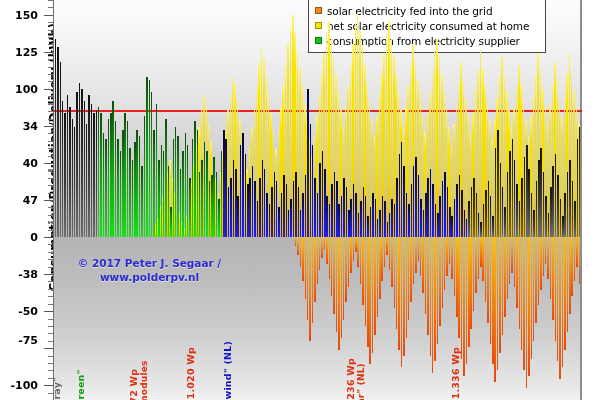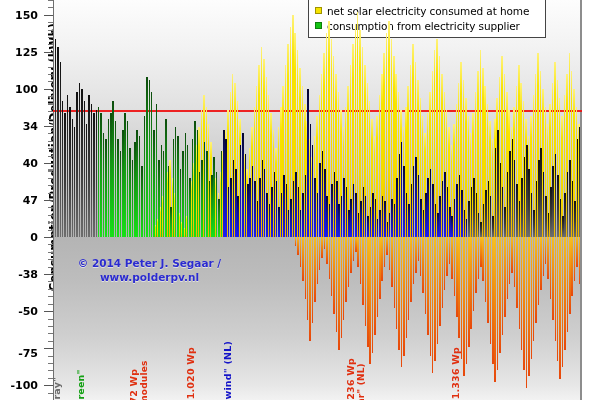--- a/index.html
+++ b/index.html
@@ -99,21 +99,21 @@
   <div id="y-tick-labels">
       <div class="ytick-label" style="top: 14.8148px;">150</div>
       <div class="ytick-label" style="top: 51.8519px;">125</div>
       <div class="ytick-label" style="top: 88.8889px;">100</div>
       <div class="ytick-label" style="top: 125.926px;">34</div>
       <div class="ytick-label" style="top: 162.963px;">40</div>
       <div class="ytick-label" style="top: 200px;">47</div>
       <div class="ytick-label" style="top: 237.037px;">0</div>
       <div class="ytick-label" style="top: 274.074px;">-38</div>
       <div class="ytick-label" style="top: 311.111px;">-50</div>
-      <div class="ytick-label" style="top: 353px;">-75</div>
+      <div class="ytick-label" style="top: 340px;">-75</div>
       <div class="ytick-label" style="top: 385.185px;">-100</div>
     </div>
 
   <div id="y-ticks">
       <div class="tick-major" style="top: 14.8148px;"></div>
       <div class="tick-major" style="top: 51.8519px;"></div>
       <div class="tick-major" style="top: 88.8889px;"></div>
       <div class="tick-major" style="top: 125.926px;"></div>
       <div class="tick-major" style="top: 162.963px;"></div>
       <div class="tick-major" style="top: 200px;"></div>
@@ -688,31 +688,35 @@
         <div class="bar" style="left: 526.61px; top: 142.22px; width: 1.49px; height: 94.81px; background: linear-gradient(rgb(255, 242, 122) 0%, rgb(248, 228, 0) 18%, rgb(244, 216, 0) 70%, rgb(236, 180, 0) 100%); z-index: 2;"></div>
         <div class="bar" style="left: 527.32px; top: 151.11px; width: 1.49px; height: 85.93px; background: linear-gradient(rgb(17, 17, 17) 0%, rgb(58, 58, 58) 55%, rgb(110, 110, 110) 100%); z-index: 4;"></div>
         <div class="bar" style="left: 527.05px; top: 237.04px; width: 1.49px; height: 68.15px; background: linear-gradient(rgb(245, 192, 36) 0%, rgb(240, 138, 16) 45%, rgb(231, 72, 12) 100%); z-index: 3;"></div>
       </div>
   </div>
 
   <div id="reference-line" style="top: 110.111px; background: rgb(238, 17, 17);"></div>
 
   <div id="legend">
     <div class="legend-row">
+      <span class="legend-swatch" style="background: rgb(239, 139, 18);"></span>
+      <span class="legend-label">solar electricity fed into the grid</span>
+    </div>
+    <div class="legend-row">
       <span class="legend-swatch" style="background: rgb(246, 228, 0);"></span>
       <span class="legend-label">net solar electricity consumed at home</span>
     </div>
     <div class="legend-row">
       <span class="legend-swatch" style="background: rgb(20, 195, 20);"></span>
       <span class="legend-label">consumption from electricity supplier</span>
     </div>
   </div>
 
   <div id="copyright">
-    <span>© 2014 Peter J. Segaar /</span><br>
+    <span>© 2017 Peter J. Segaar /</span><br>
     <span>www.polderpv.nl</span>
   </div>
 
   <div id="annotations">
       <div class="annotation" style="left: 62px; top: 400px; color: rgb(107, 107, 107);"><span>...ray"</span></div>
       <div class="annotation" style="left: 86px; top: 400px; color: rgb(20, 160, 20);"><span>...reen"</span></div>
       <div class="annotation two-line" style="left: 150px; top: 400px; color: rgb(224, 48, 16);"><span>&gt; 372 Wp</span><span class="ann-sub">PV-modules</span></div>
       <div class="annotation" style="left: 196px; top: 400px; color: rgb(224, 48, 16);"><span>&gt; 1.020 Wp</span></div>
       <div class="annotation" style="left: 233px; top: 400px; color: rgb(20, 20, 200);"><span>...wind" (NL)</span></div>
       <div class="annotation two-line" style="left: 367px; top: 400px; color: rgb(224, 48, 16);"><span>&gt; 1.236 Wp</span><span class="ann-sub">...ehr" (NL)</span></div>

